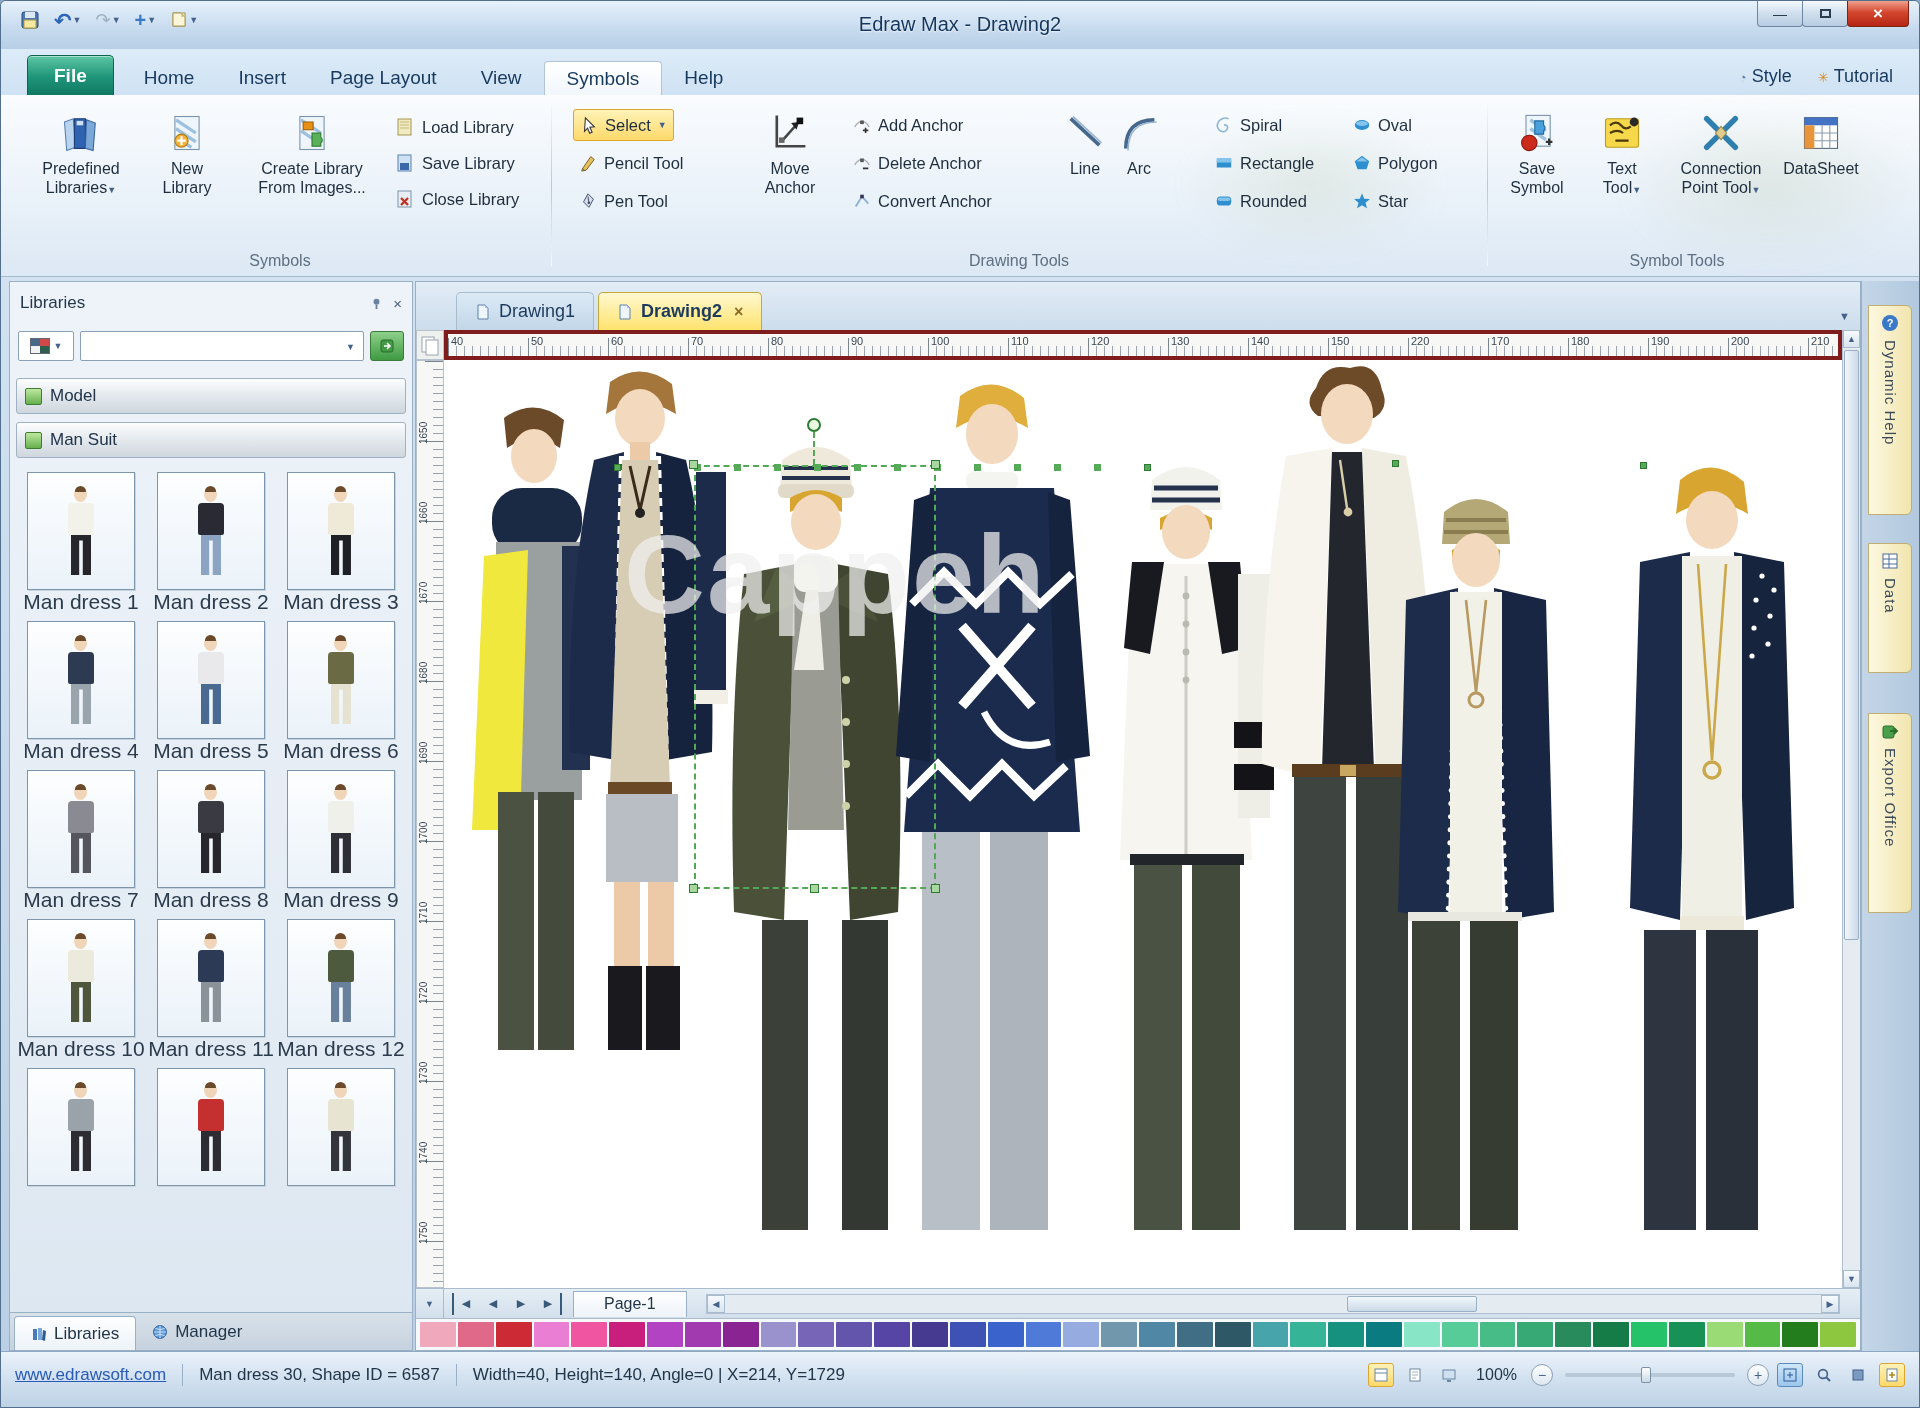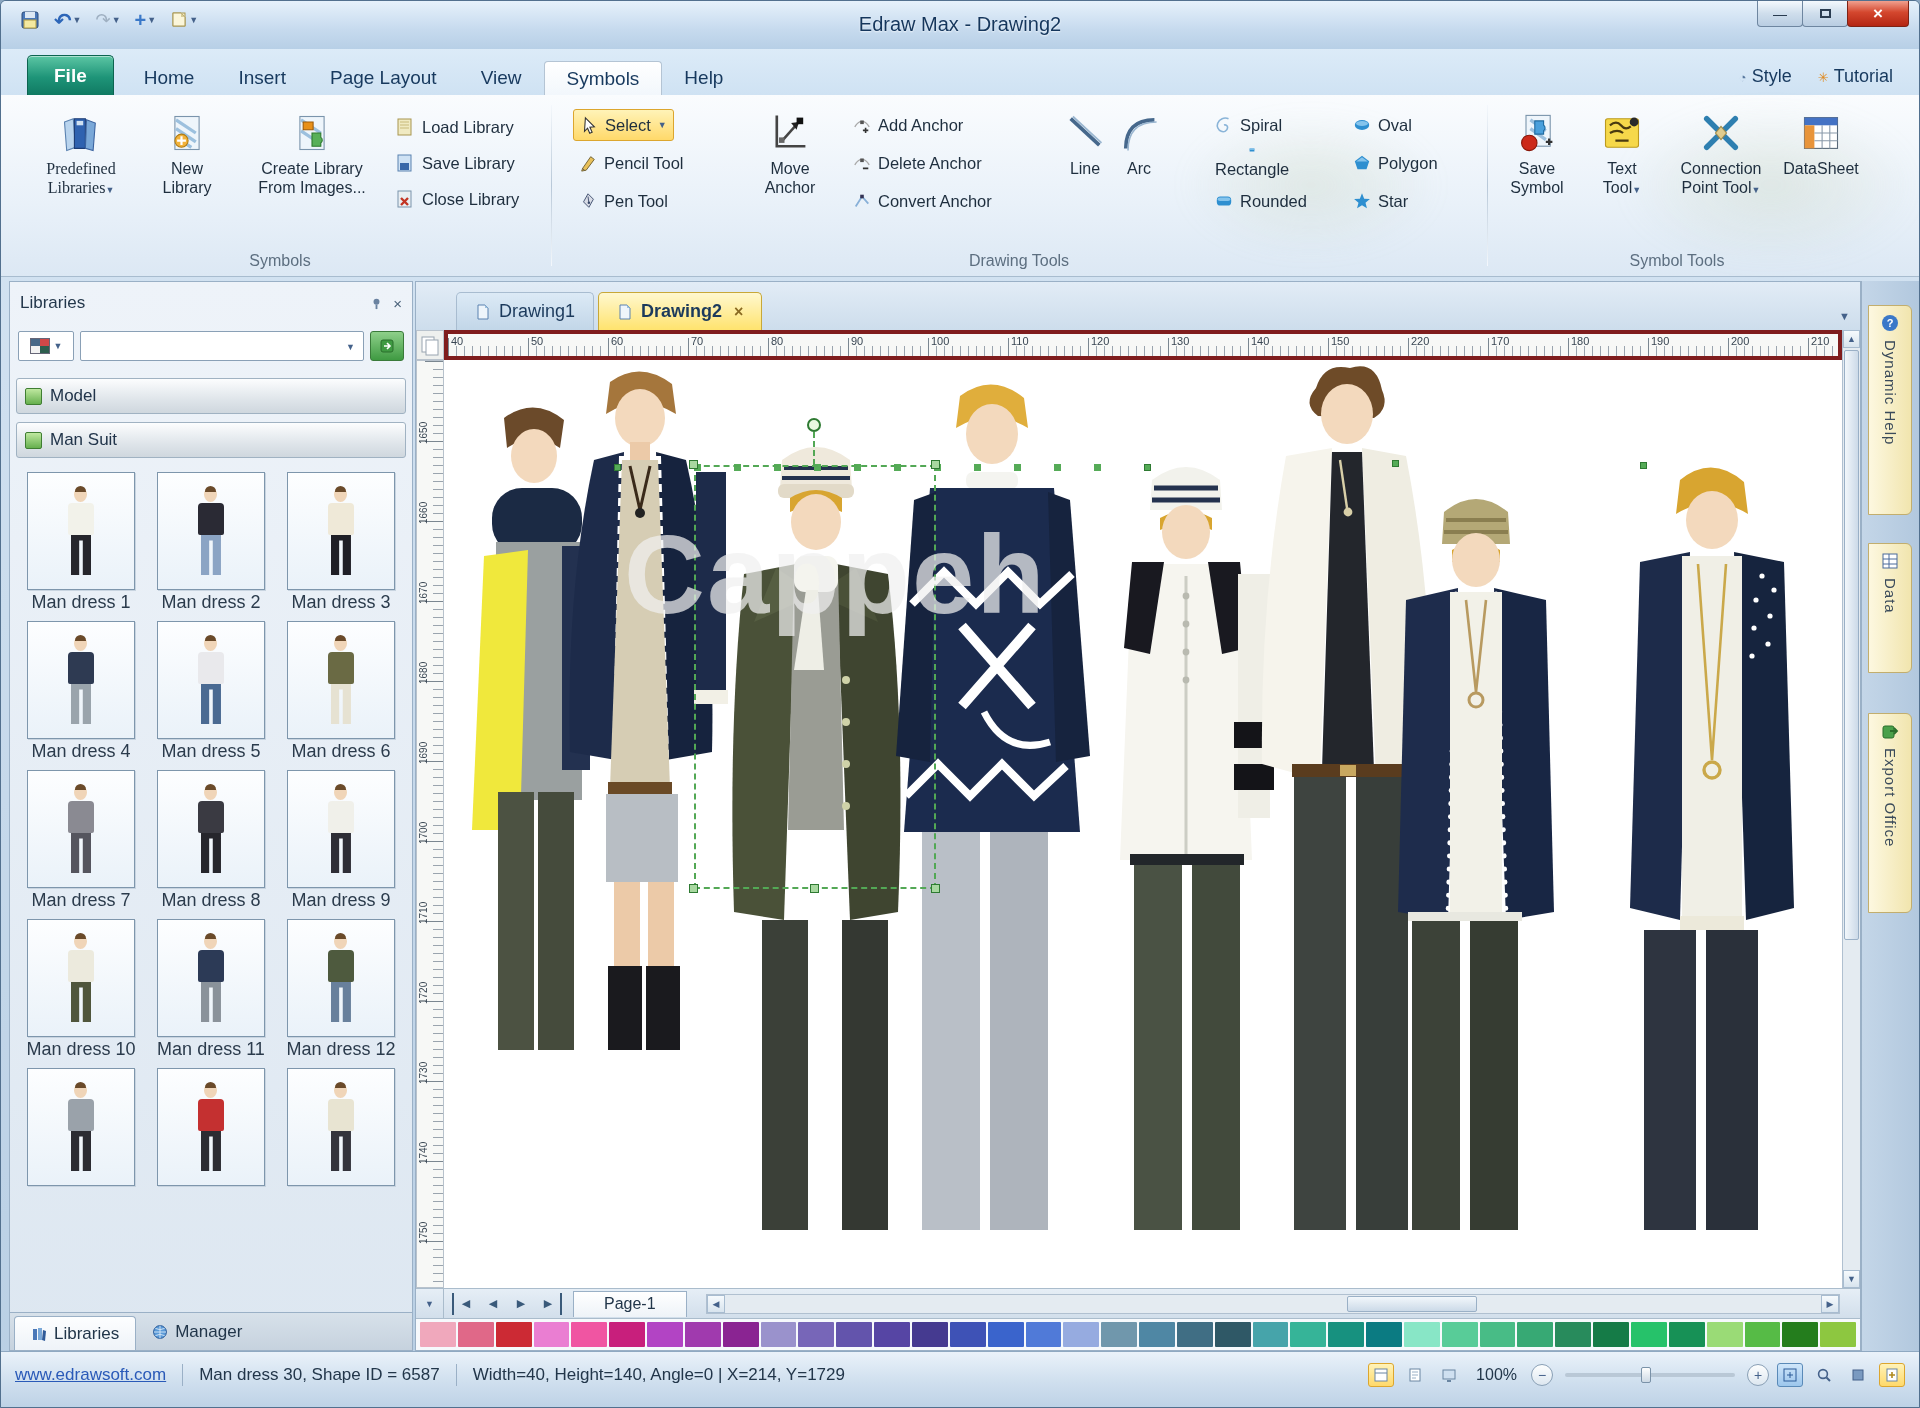--- a/index.html
+++ b/index.html
@@ -52,21 +52,21 @@
   .swatch-btn { width:56px; height:30px; border:1px solid #8aa0b6; background:#fff; border-radius:2px; display:flex; align-items:center; justify-content:center; gap:4px; }
   .sw-grid { width:20px; height:16px; background:conic-gradient(#d04848 0 25%, #2e5e4e 0 50%, #f2f2f2 0 75%, #486888 0); border:1px solid #667; }
   .combo { flex:1; height:30px; background:#fff; border:1px solid #8aa0b6; border-radius:2px; position:relative; }
   .combo .caret { position:absolute; right:8px; top:10px; }
   .go-btn { width:34px; height:30px; border:1px solid #3a7a3a; border-radius:3px; background:linear-gradient(#8ed08a,#3f9a42); color:#fff; font-size:15px; display:flex; align-items:center; justify-content:center; }
   .groupbar { position:absolute; left:6px; right:6px; height:36px; background:linear-gradient(#fcfdfe,#dfe5ea 60%,#cfd7de); border:1px solid #a0b2c2; border-radius:3px; display:flex; align-items:center; gap:8px; padding:0 8px; font-size:17px; color:#21344a; }
   .gb-ico { width:17px; height:17px; background:linear-gradient(#bfe8a0,#66b04e); border:1px solid #3f7e32; border-radius:2px; }
   .thumbs { position:absolute; left:6px; right:6px; top:190px; bottom:40px; overflow:hidden; display:flex; flex-wrap:wrap; align-content:flex-start; }
   .thumb-cell { width:33.33%; display:flex; flex-direction:column; align-items:center; margin-bottom:7px; }
   .thumb-box { width:108px; height:118px; border:1px solid #7e96ac; background:linear-gradient(#fdfeff,#eaf2f9); box-shadow:1px 1px 0 #c8d4e0; display:flex; align-items:center; justify-content:center; }
-  .thumb-label { height:24px; font-size:18px; color:#2b3b4c; display:flex; align-items:center; }
+  .thumb-label { height:24px; font-size:21px; color:#2b3b4c; display:flex; align-items:center; }
   .mini-man { display:flex; flex-direction:column; align-items:center; }
   .mini-head { width:13px; height:15px; border-radius:50%; background:#f0d5b8; position:relative; }
   .mini-head::before { content:""; position:absolute; top:-1px; left:1px; right:1px; height:6px; border-radius:7px 7px 0 0; background:#6a4a2a; }
   .mini-top { width:26px; height:32px; border-radius:4px 4px 2px 2px; margin-top:1px; }
   .mini-bot { width:20px; height:40px; clip-path:polygon(0 0,100% 0,100% 100%,59% 100%,59% 14%,41% 14%,41% 100%,0 100%); }
   .lib-tabs { position:absolute; left:0; right:0; bottom:0; height:38px; background:linear-gradient(#d7e1ea,#c6d2de); border-top:1px solid #9ab0c6; display:flex; align-items:stretch; padding-left:4px; }
   .lib-tab { display:flex; align-items:center; gap:7px; padding:0 16px; font-size:17px; color:#22364a; }
   .lib-tab.active { background:linear-gradient(#fdfeff,#eef3f8); border:1px solid #9ab0c6; border-bottom:none; border-radius:4px 4px 0 0; margin-top:3px; }
 
   
@@ -193,21 +193,21 @@
       <span><span class="tr-ico">◔</span><span>Style</span></span>
       <span><span class="tr-ico tr-star">✳</span><span>Tutorial</span></span>
     </div>
   </div>
 
   <div class="ribbon">
     <div class="ghost" style="left:1180px;top:20px;width:260px;height:140px;background:radial-gradient(rgba(190,205,175,.8),transparent 70%);"></div>
     <div class="ghost" style="left:1620px;top:10px;width:300px;height:160px;background:radial-gradient(rgba(185,200,170,.8),transparent 70%);"></div>
 
     <div class="grp" style="left:12px;width:534px;">
-      <div class="bigbtn" style="left:14px;width:108px;font-family:Liberation Serif, serif;">
+      <div class="bigbtn" style="left:14px;width:108px;">
         <svg width="44" height="44" viewBox="0 0 40 40">
             <path d="M5 10 L13 7 L15 33 L7 36Z" fill="#b9d4ee" stroke="#5a82b0"></path>
             <path d="M14 7 h10 v27 h-10Z" fill="#2f62b0" stroke="#1c3c74"></path>
             <rect x="16" y="9" width="6" height="4" fill="#cfe0f2"></rect>
             <path d="M25 8 L33 11 L31 36 L24 34Z" fill="#7aa8d8" stroke="#3c64a0"></path>
           </svg>
         <span><span>Predefined Libraries</span><span class="caret">▼</span></span>
       </div>
       <div class="bigbtn" style="left:136px;width:76px;">
         <svg width="44" height="44" viewBox="0 0 40 40">
@@ -321,21 +321,21 @@
             <path d="M10 36 Q10 10 36 10" stroke="#9ab6d0" stroke-width="1.4" fill="none"></path>
           </svg>
         <span>Arc</span>
       </div>
       <div class="smallbtn" style="left:654px;top:10px;">
         <svg width="18" height="18" viewBox="0 0 20 20">
             <path d="M10 10 a3 3 0 0 1 4 3 a5 5 0 0 1 -7 4 a7 7 0 0 1 -4 -9 a9 9 0 0 1 12 -5" stroke="#8ab4d8" fill="none" stroke-width="1.8"></path>
           </svg>
         <span>Spiral</span>
       </div>
-      <div class="smallbtn" style="left:654px;top:48px;flex-direction:column;">
+      <div class="smallbtn" style="left:654px;top:48px;">
         <svg width="18" height="18" viewBox="0 0 20 20">
             <rect x="2" y="5" width="16" height="10" fill="#2e8fd0"></rect>
             <rect x="2" y="5" width="16" height="4.5" fill="#85c4ec"></rect>
           </svg>
         <span>Rectangle</span>
       </div>
       <div class="smallbtn" style="left:654px;top:86px;">
         <svg width="18" height="18" viewBox="0 0 20 20">
             <rect x="2" y="5" width="16" height="10" rx="4" fill="#2e8fd0"></rect>
             <rect x="3" y="6" width="14" height="4" rx="2.5" fill="#85c4ec"></rect>

